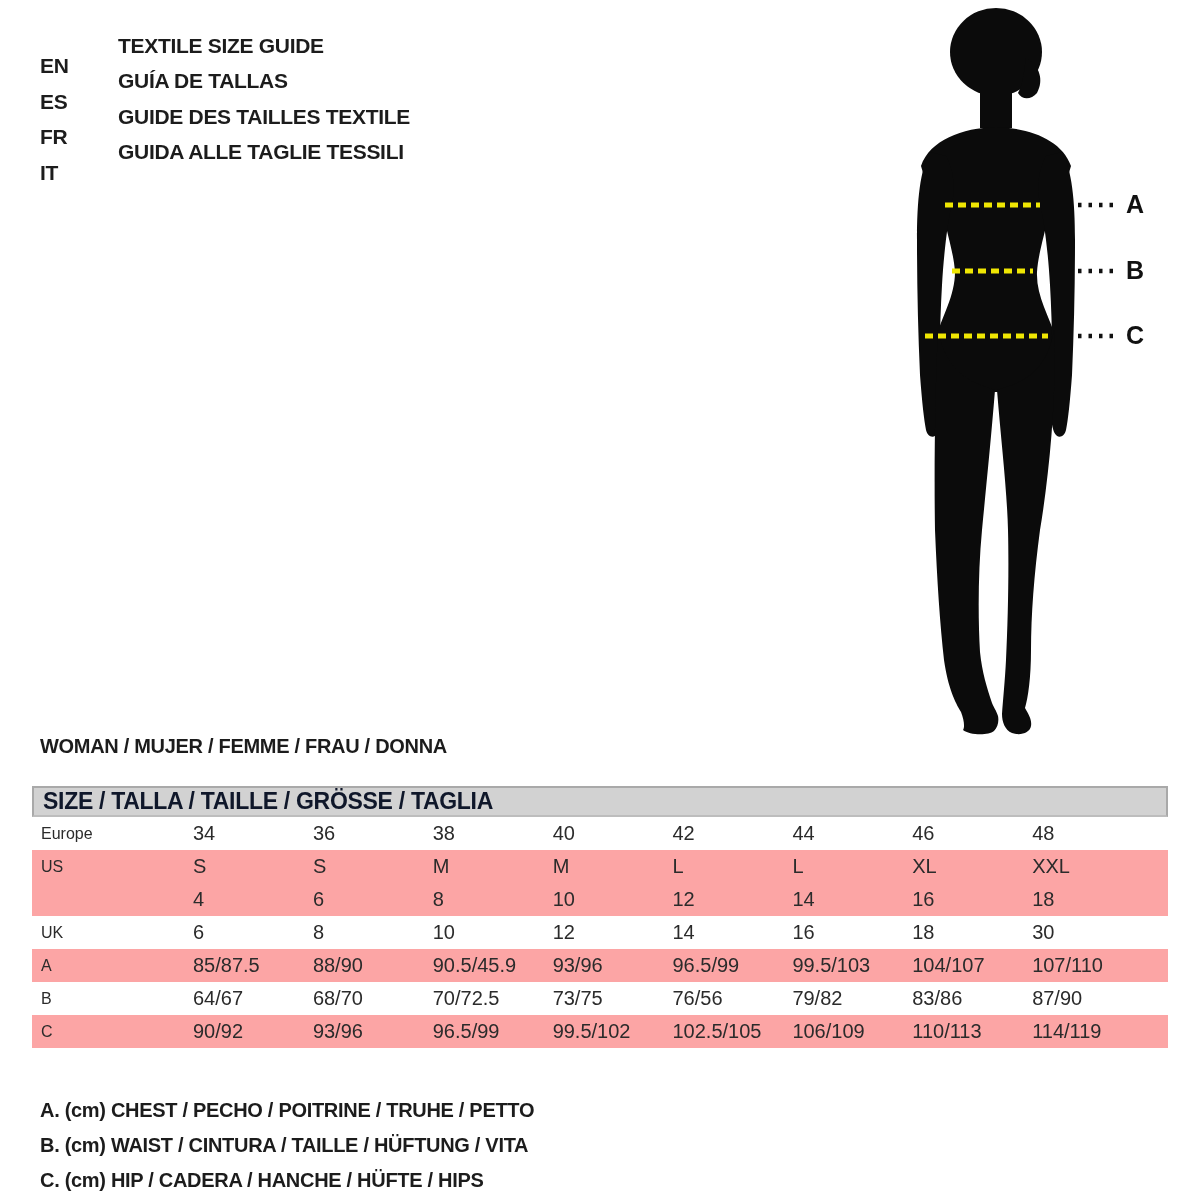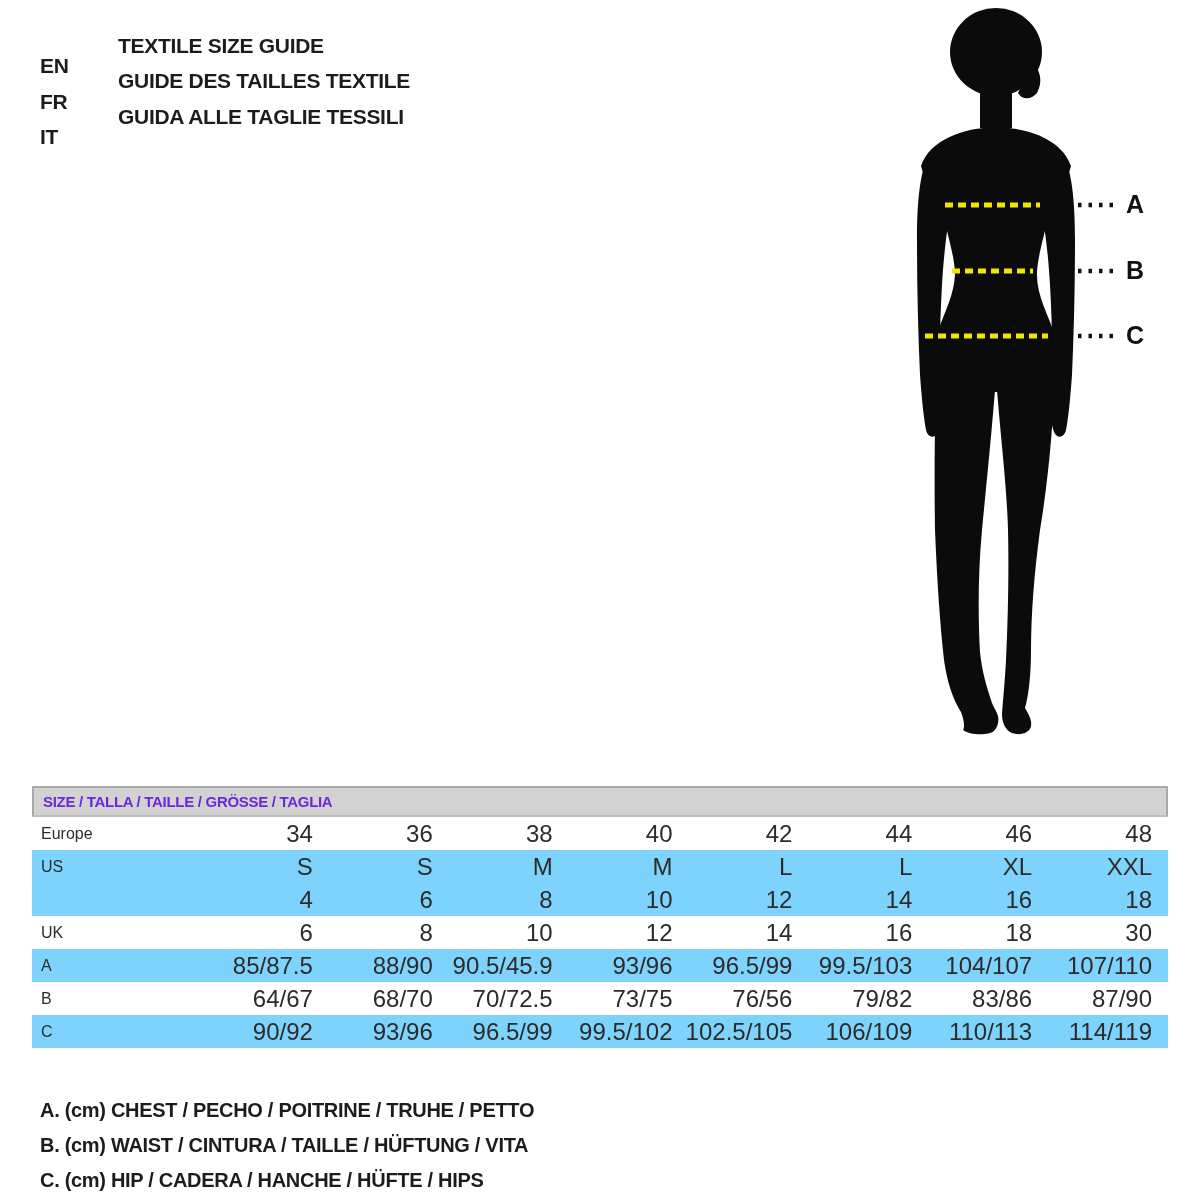--- a/index.html
+++ b/index.html
@@ -36,52 +36,56 @@
   }
   .size-table { position: absolute; left: 32px; top: 786px; width: 1136px; }
   .thead {
     box-sizing: border-box;
     height: 31px;
     background: #d2d2d2;
     border: 2px solid #a9a9a9;
     border-bottom-color: #bdbdbd;
     display: flex; align-items: center;
     padding-left: 9px;
-    font-size: 15px; font-weight: bold; letter-spacing: -0.3px;
-    color: #6d28d9;
+    font-size: 23px; font-weight: bold; letter-spacing: -0.3px;
+    color: #0f172a;
     white-space: nowrap;
   }
   .trow {
     box-sizing: border-box;
     height: 33px;
     display: grid;
     grid-template-columns: 161px repeat(8, 1fr);
     padding-right: 16px;
     align-items: center;
   }
-  .trow.shaded { background: #7dd3fc; }
+  .trow.shaded { background: #fca5a5; }
   .row-label { padding-left: 9px; font-size: 16px; color: #2b2b2b; text-align: left; }
-  .tcell { font-size: 24px; color: #2b2b2b; text-align: right; white-space: nowrap; }
+  .tcell { font-size: 20px; color: #2b2b2b; text-align: left; white-space: nowrap; }
 
   
   .legend { position: absolute; left: 40px; top: 1093px; }
   .legend-line {
     height: 35px; display: flex; align-items: center;
     font-size: 20px; font-weight: bold; letter-spacing: -0.3px; white-space: nowrap;
   }
 </style>
 </head>
 <body>
 
 <div class="page">
 
   <div class="langs">
     <div class="lang-row">
       <span class="lang-code">EN</span>
       <span class="lang-label">TEXTILE SIZE GUIDE</span>
+    </div>
+    <div class="lang-row">
+      <span class="lang-code">ES</span>
+      <span class="lang-label">GUÍA DE TALLAS</span>
     </div>
     <div class="lang-row">
       <span class="lang-code">FR</span>
       <span class="lang-label">GUIDE DES TAILLES TEXTILE</span>
     </div>
     <div class="lang-row">
       <span class="lang-code">IT</span>
       <span class="lang-label">GUIDA ALLE TAGLIE TESSILI</span>
     </div>
   </div>
@@ -153,20 +157,21 @@
       <line x1="228" y1="205" x2="264" y2="205" stroke="#111111" stroke-width="4.5" stroke-dasharray="3.5 7"></line>
       <line x1="228" y1="271" x2="264" y2="271" stroke="#111111" stroke-width="4.5" stroke-dasharray="3.5 7"></line>
       <line x1="228" y1="336" x2="264" y2="336" stroke="#111111" stroke-width="4.5" stroke-dasharray="3.5 7"></line>
     </g>
   </svg>
 
   <span class="measure-label" style="left:1126px; top:191px;">A</span>
   <span class="measure-label" style="left:1126px; top:257px;">B</span>
   <span class="measure-label" style="left:1126px; top:322px;">C</span>
 
+  <div class="group-title">WOMAN / MUJER / FEMME / FRAU / DONNA</div>
 
   <div class="size-table">
     <div class="thead">SIZE / TALLA / TAILLE / GRÖSSE / TAGLIA</div>
 
     <div class="trow">
       <span class="row-label">Europe</span>
       <span class="tcell">34</span>
       <span class="tcell">36</span>
       <span class="tcell">38</span>
       <span class="tcell">40</span>

